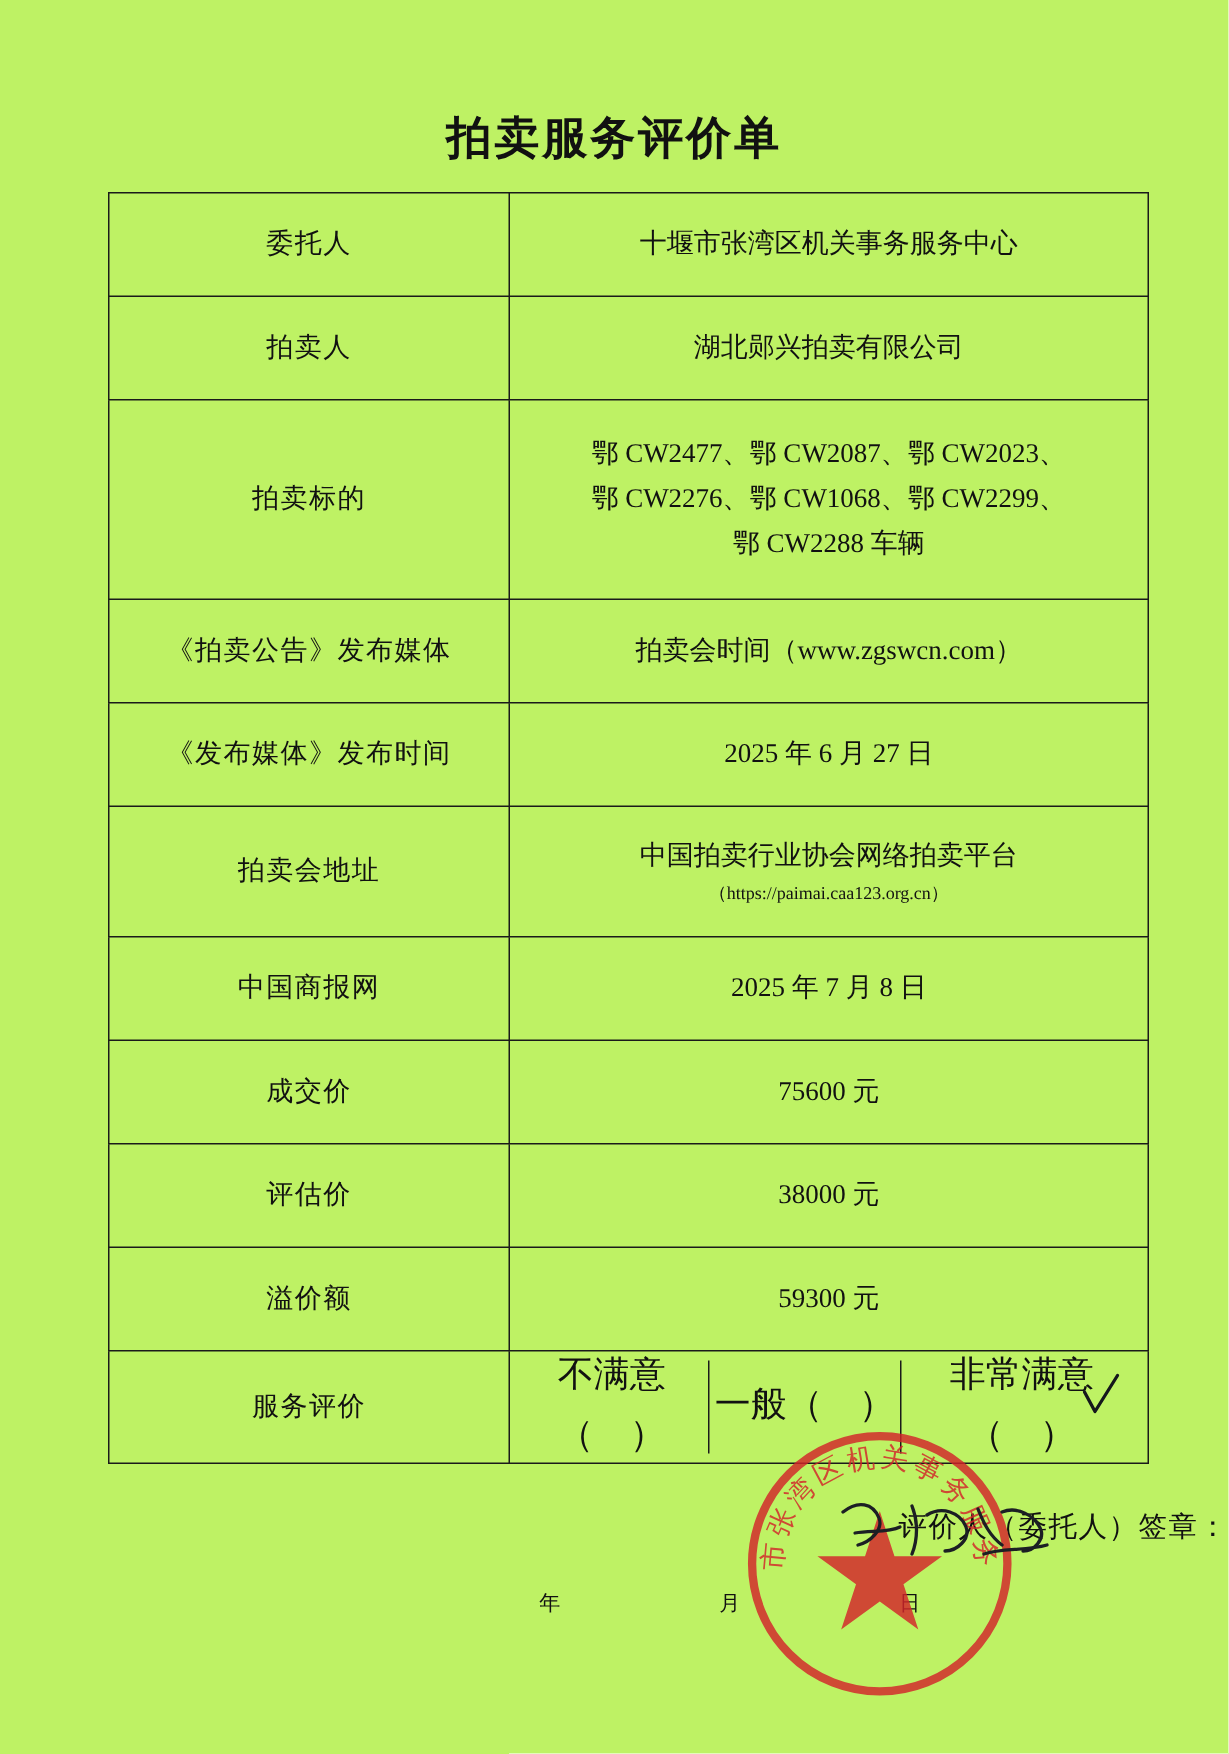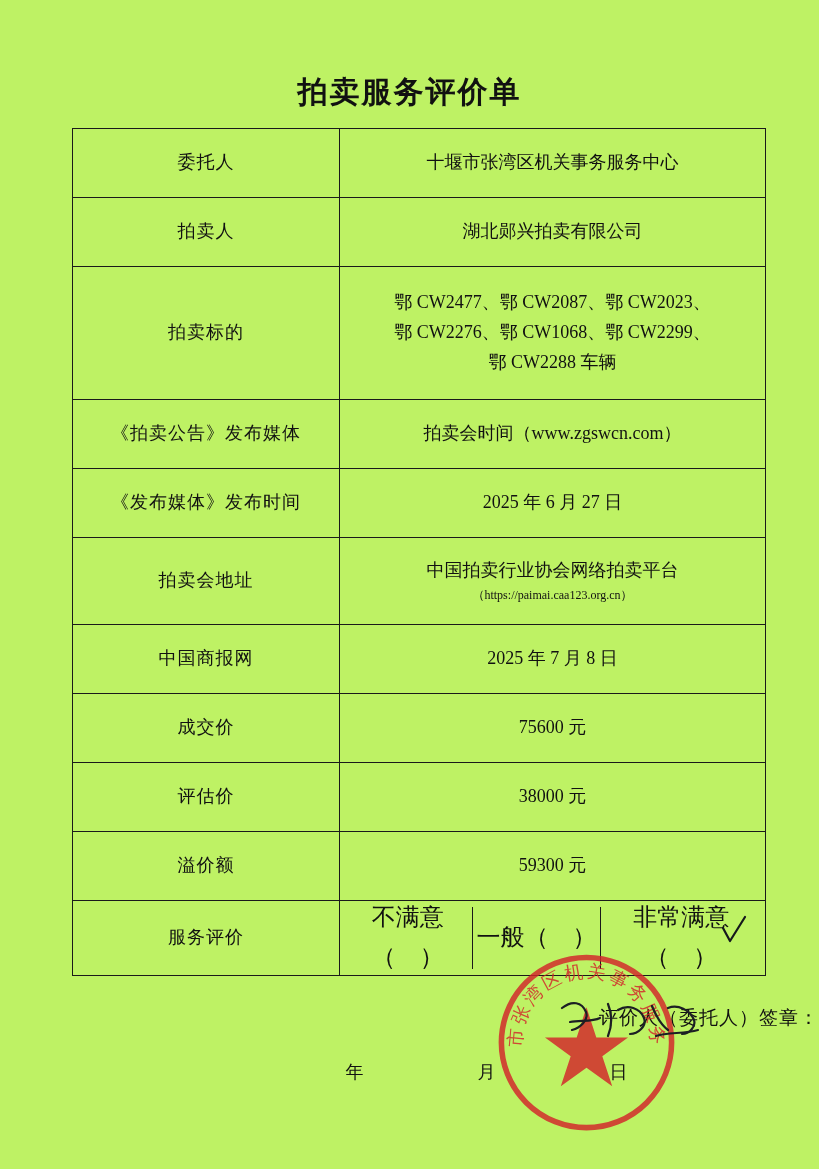--- a/index.html
+++ b/index.html
@@ -105,21 +105,21 @@
     text-align: right;
     font-size: 19px;
     letter-spacing: 1px;
   }
   .date-line {
     position: absolute;
     top: 1060px;
     left: 0;
     width: 819px;
     text-align: center;
-    font-size: 18px;
+    font-size: 14px;
     letter-spacing: 26px;
     padding-left: 180px;
     box-sizing: border-box;
   }
   .stamp {
     position: absolute;
     left: 494px;
     top: 950px;
     width: 185px;
     height: 185px;

